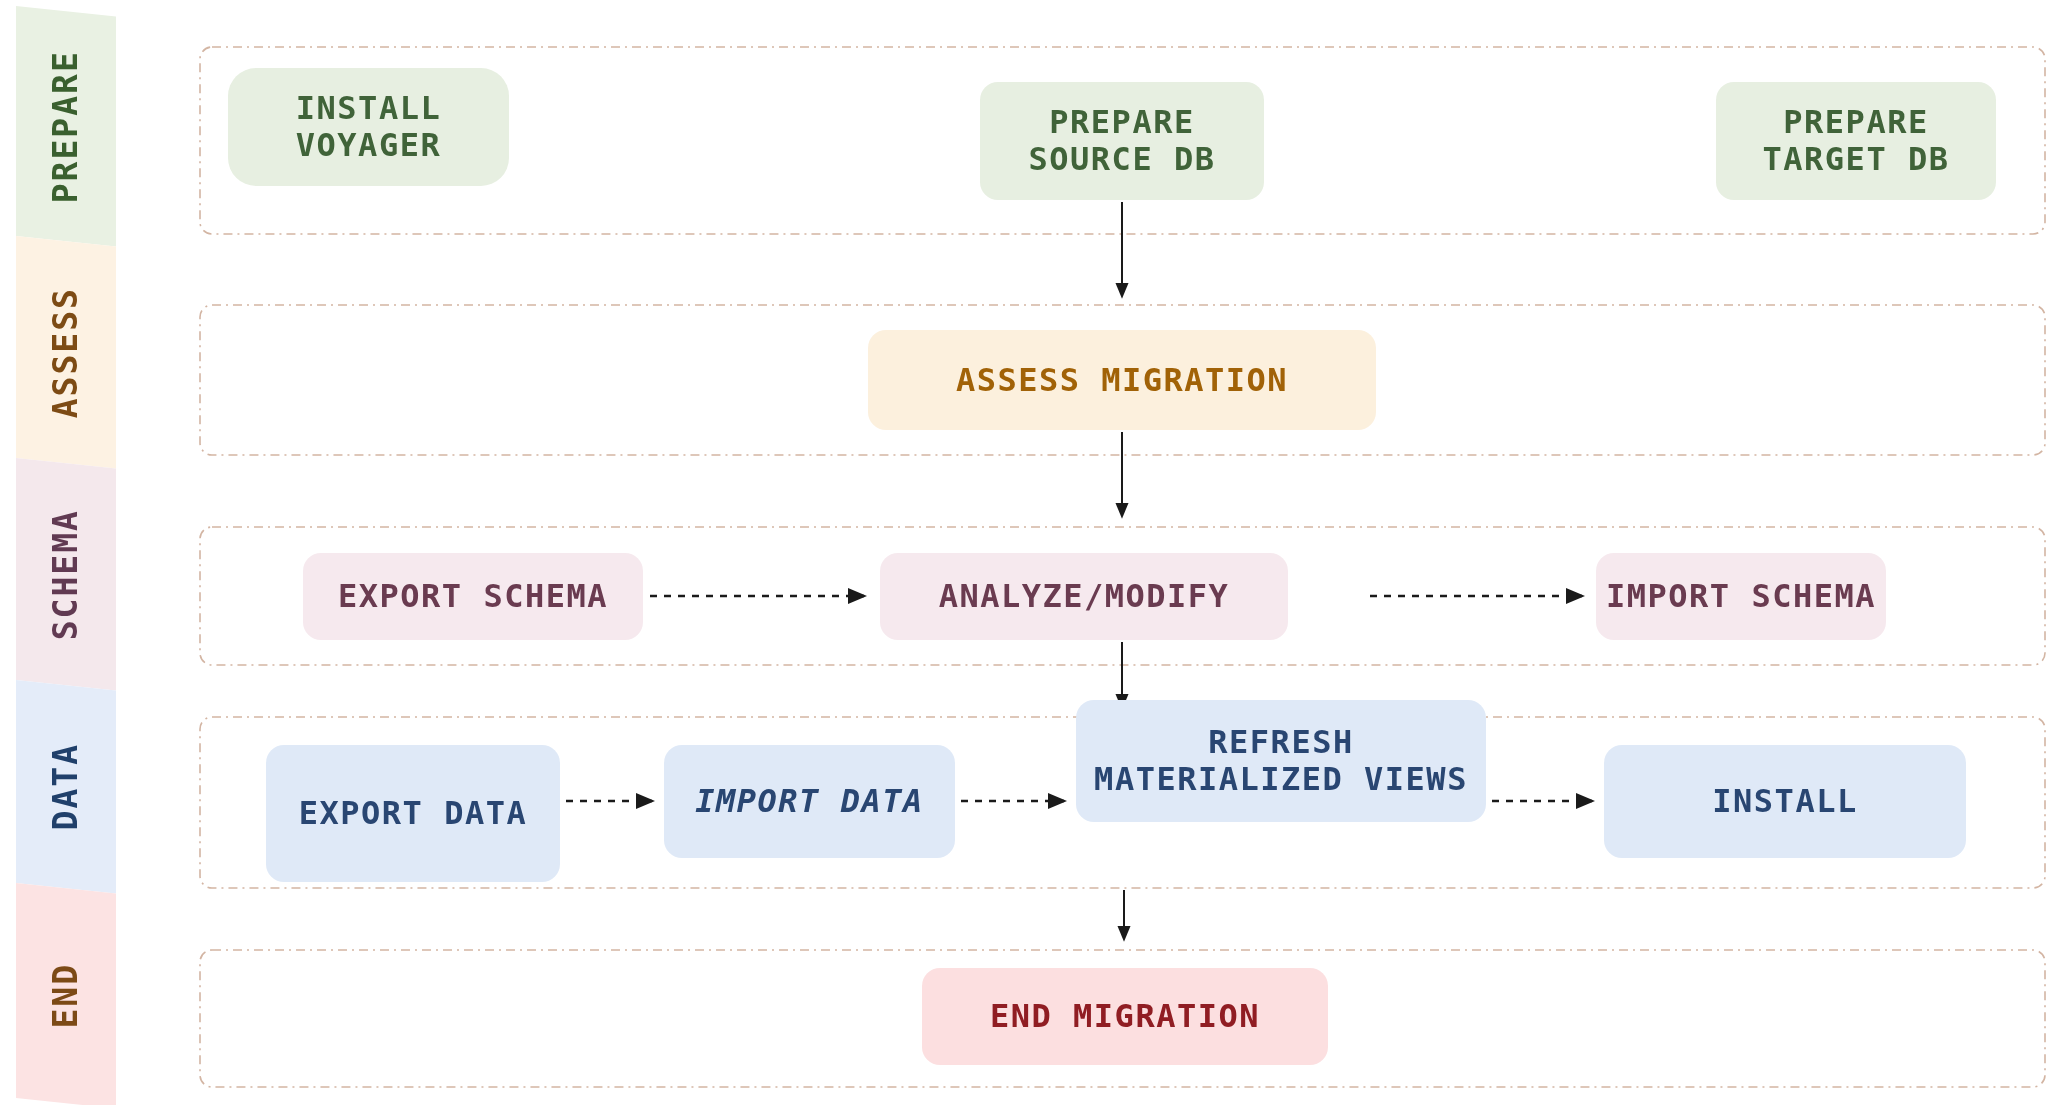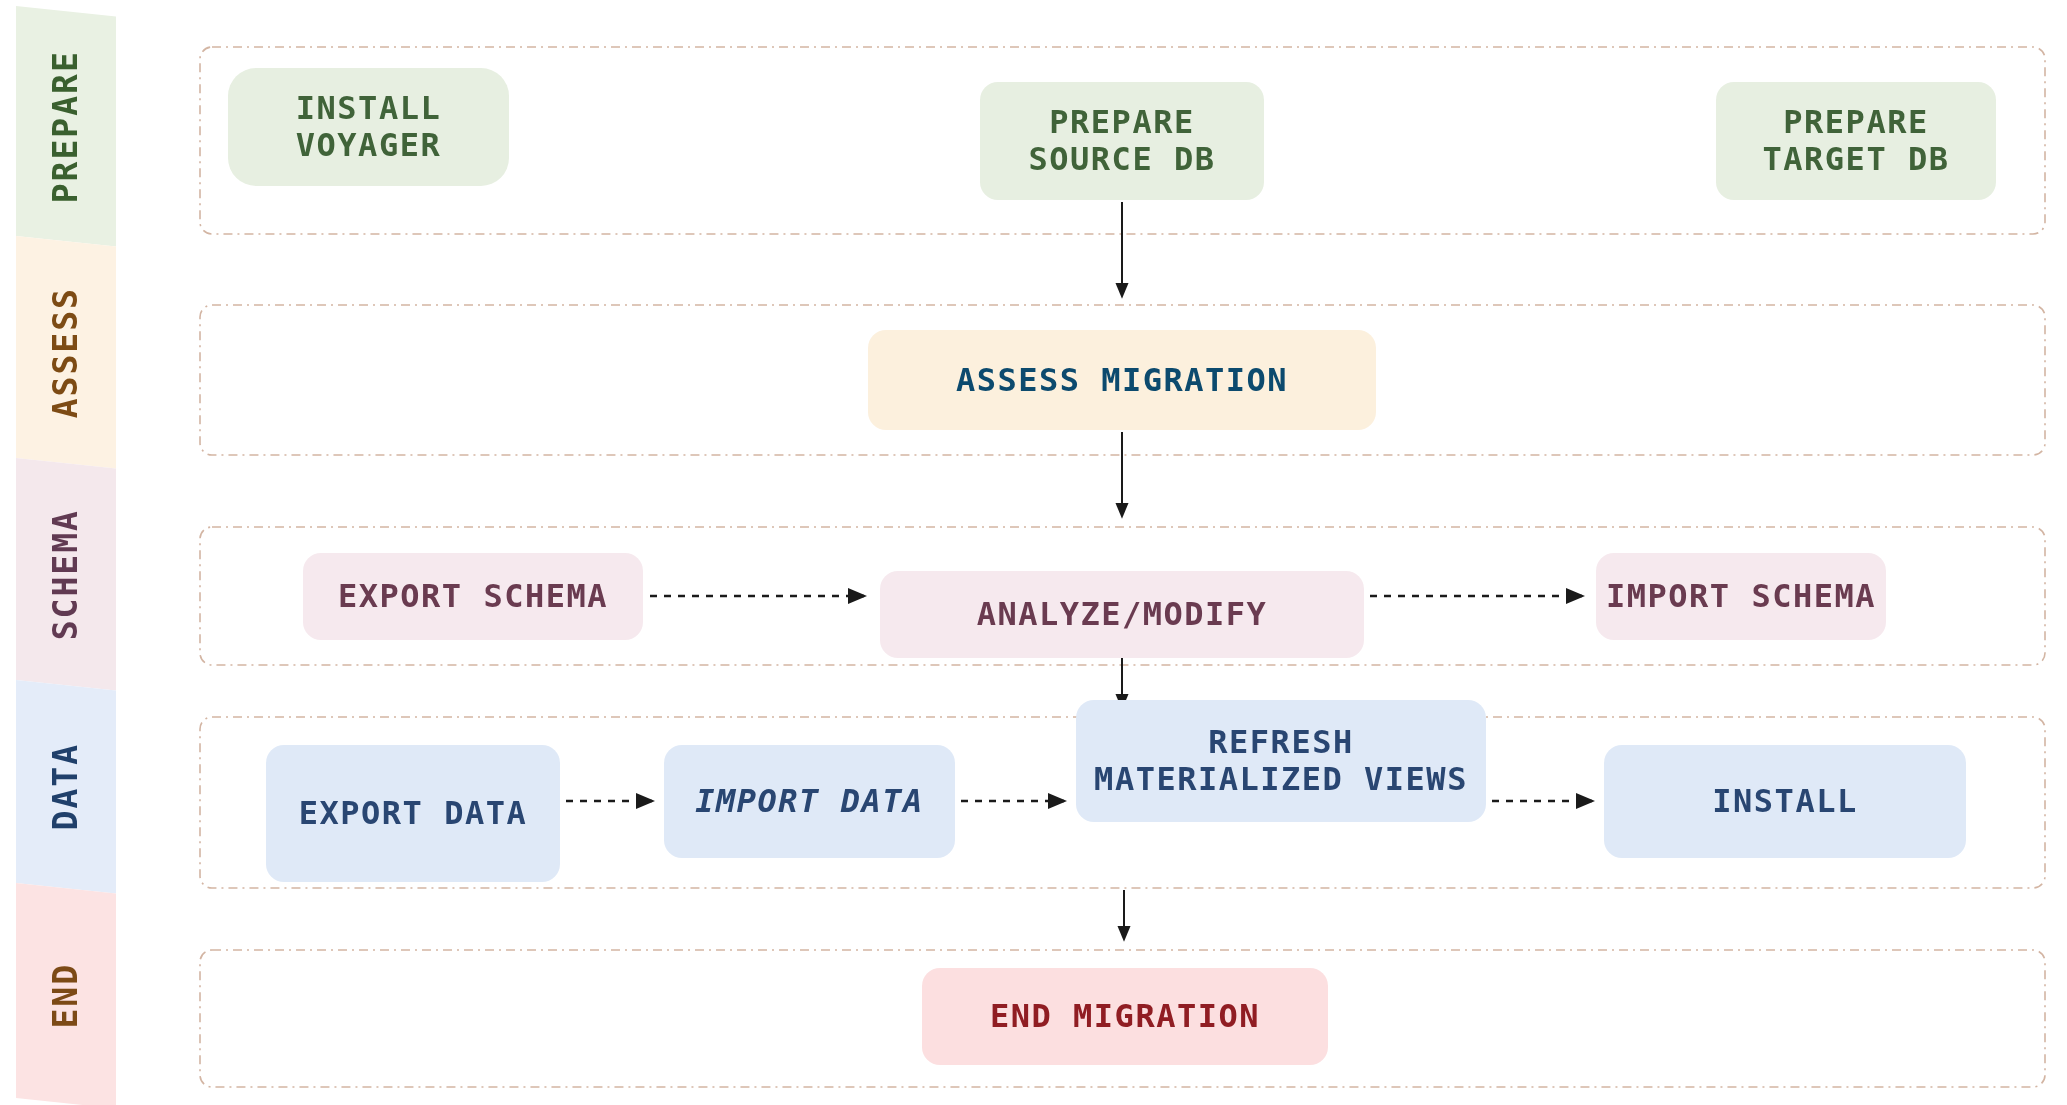--- a/index.html
+++ b/index.html
@@ -51,31 +51,31 @@
     display:flex;align-items:center;justify-content:center;
     text-align:center;
     border-radius:18px;
     font-weight:bold;
     font-size:32px;
     letter-spacing:1.5px;
     line-height:37px;
     white-space:pre-line;
   }
   .green {background:#e7efe1;color:#406339;}
-  .orange{background:#fcf0dd;color:#0c4a6e;}
+  .orange{background:#fcf0dd;color:#a16207;}
   .pink  {background:#f6e9ee;color:#6a3b50;}
   .blue  {background:#dfe9f7;color:#294672;}
   .red   {background:#fcdfe0;color:#901d23;}
 
   .n-install {left:228px; top:68px;  width:281px; height:118px;border-radius:28px;}
   .n-prepsrc {left:980px; top:82px;  width:284px; height:118px;}
   .n-preptgt {left:1716px;top:82px;  width:280px; height:118px;}
   .n-assess  {left:868px; top:330px; width:508px; height:100px;}
   .n-expsch  {left:303px; top:553px; width:340px; height:87px;text-align:right;}
-  .n-analyze {left:880px; top:571px; width:484px; height:87px;}
+  .n-analyze {left:880px; top:553px; width:408px; height:87px;}
   .n-impsch  {left:1596px;top:553px; width:290px; height:87px;}
   .n-expdat  {left:266px; top:745px; width:294px; height:137px;}
   .n-impdat  {left:664px; top:745px; width:291px; height:113px;font-style:italic;}
   .n-refresh {left:1076px;top:700px; width:410px; height:122px;}
   .n-verify  {left:1604px;top:745px; width:362px; height:113px;}
   .n-endmig  {left:922px; top:968px; width:406px; height:97px;}
 </style>
 </head>
 <body>
 

